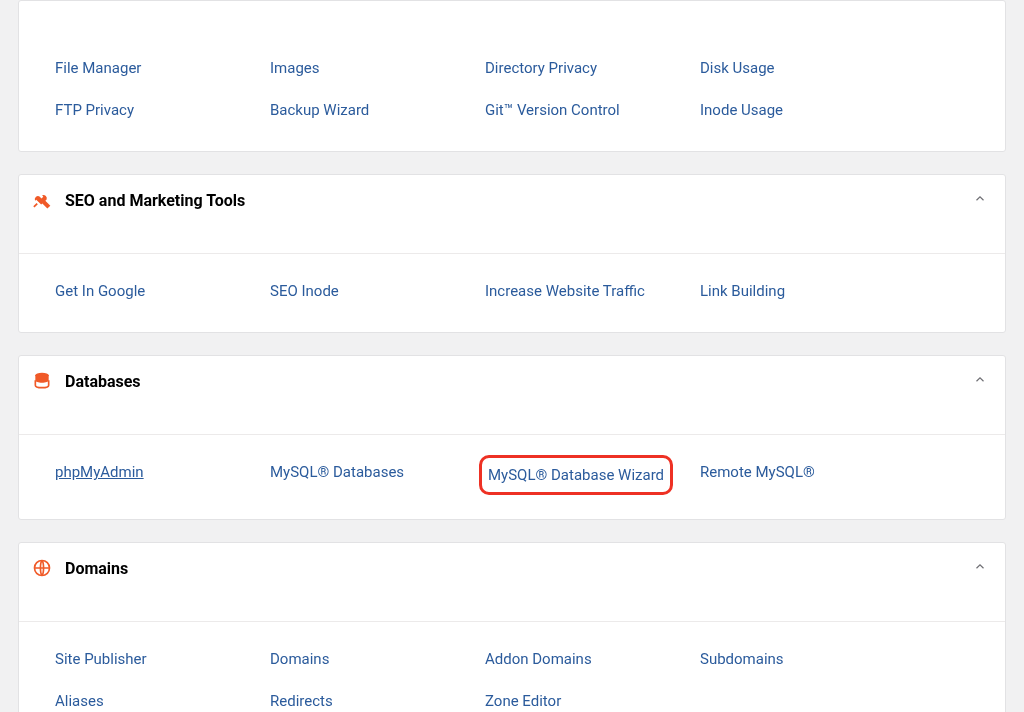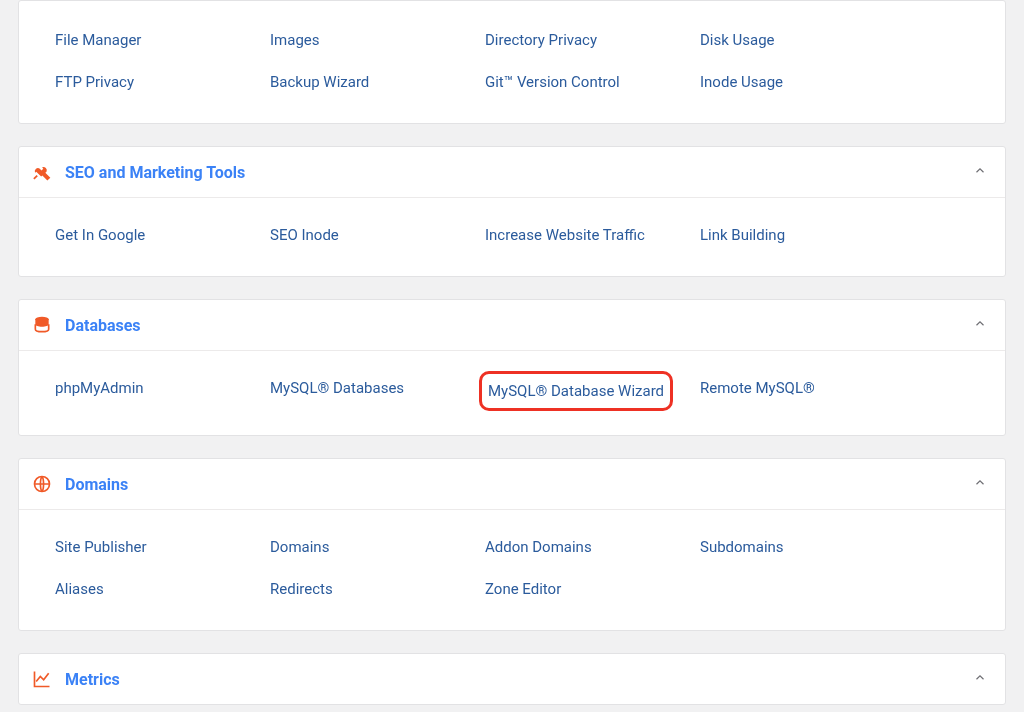--- a/index.html
+++ b/index.html
@@ -30,52 +30,53 @@
     height: 22px;
     display: flex;
     align-items: center;
     justify-content: center;
     margin-right: 12px;
     color: #f05a28; 
   }
   .panel-title {
     font-size: 16px;
     font-weight: 700;
-    color: #3b82f6;
+    color: #000000;
   }
   .chevron {
     position: absolute;
     right: 18px;
     top: 50%;
     transform: translateY(-50%);
     color: #6e6e73;
   }
   .panel-body {
     padding: 16px 10px 20px 36px;
     border-top: 1px solid #eceaea;
+    margin-top: 28px;
   }
   .first-body-no-header {
     padding-top: 18px;
     border-top: none;
   }
   .link-grid {
     display: flex;
     flex-wrap: wrap;
   }
   .link-cell {
     width: 215px;
     padding: 12px 8px 12px 0;
     font-size: 15px;
     color: #2b5b9c;
     cursor: pointer;
   }
   .link-cell .lbl {
     display: inline-block;
   }
-  .underline .lbl { }
+  .underline .lbl { text-decoration: underline; }
   .hl {
     display: inline-block;
     border: 3px solid #ee3124;
     padding: 8px 6px;
     margin: -8px -6px;
     border-radius: 10px;
   }
   .no-bottom { margin-bottom: 0; }
 
   

